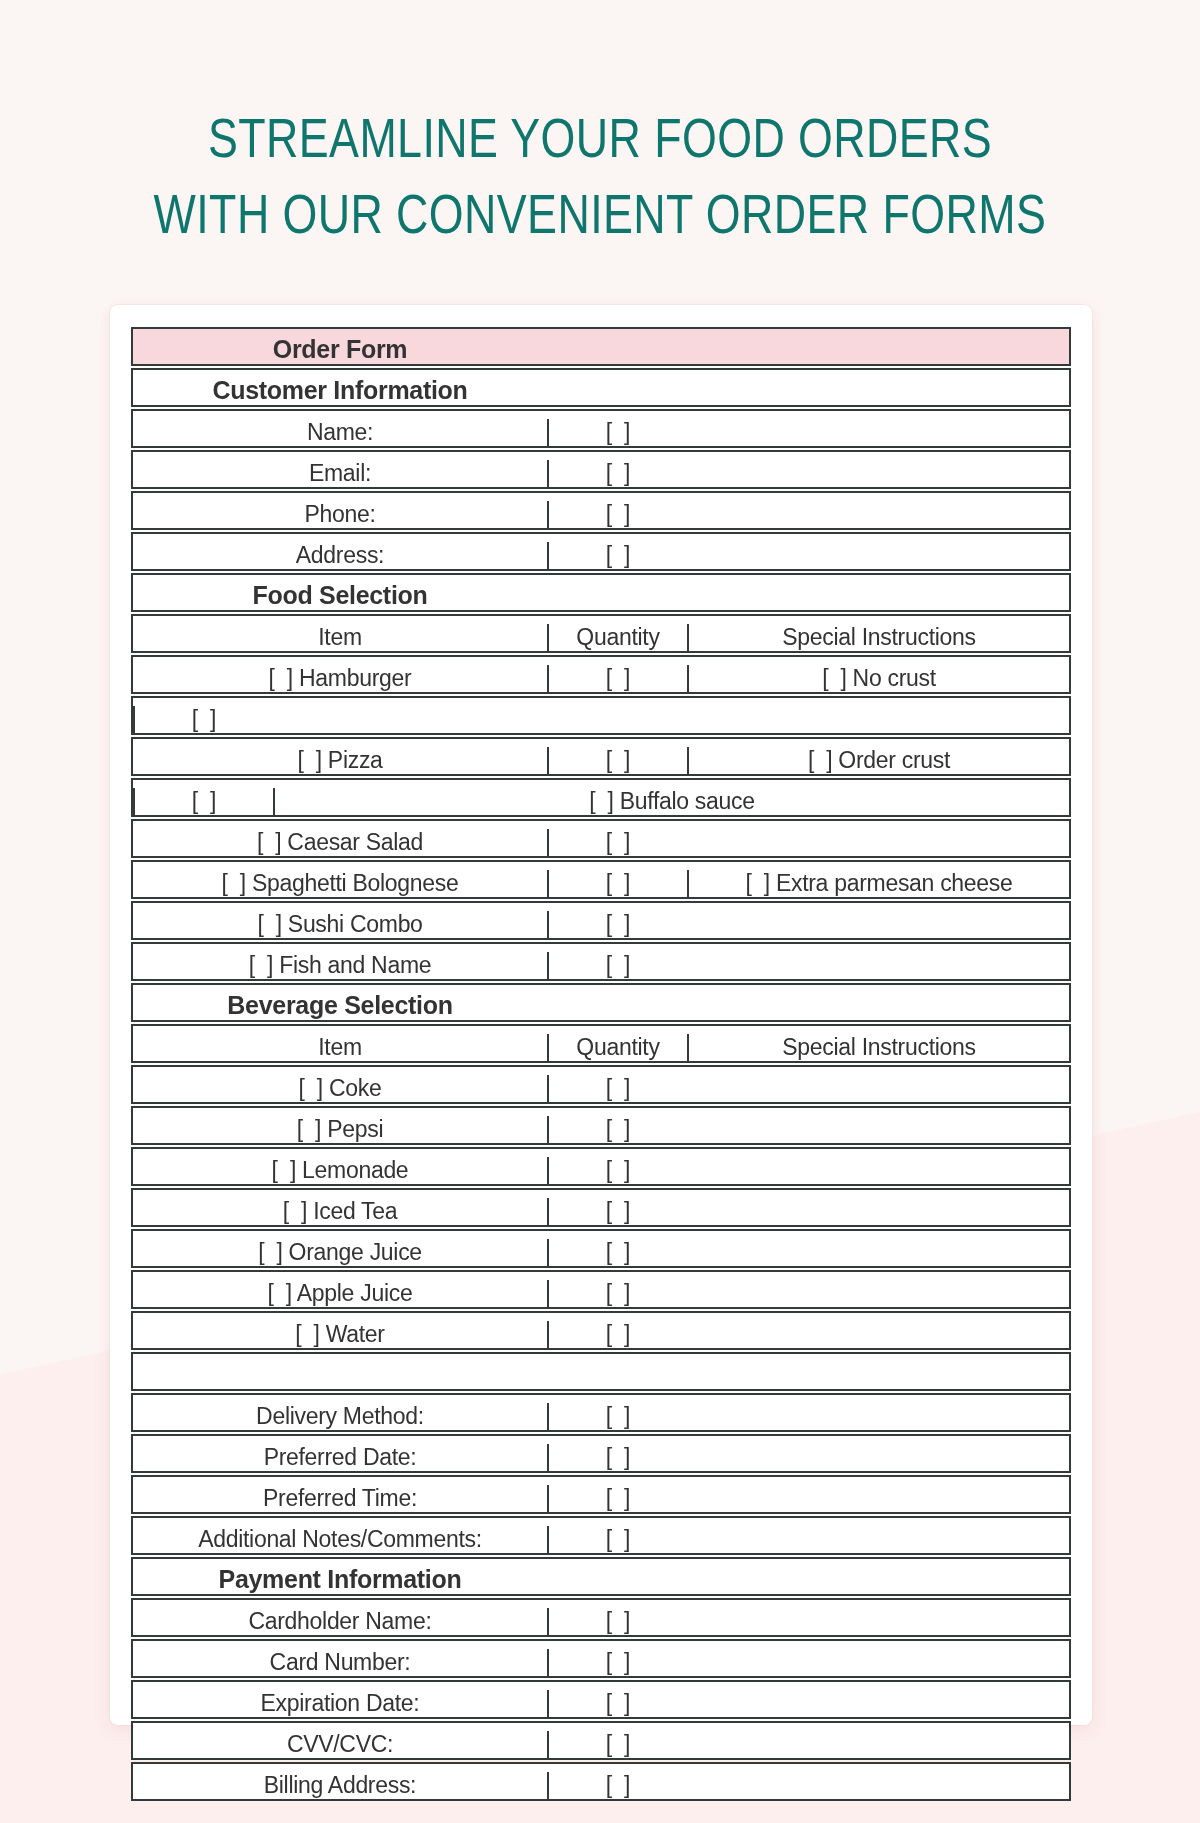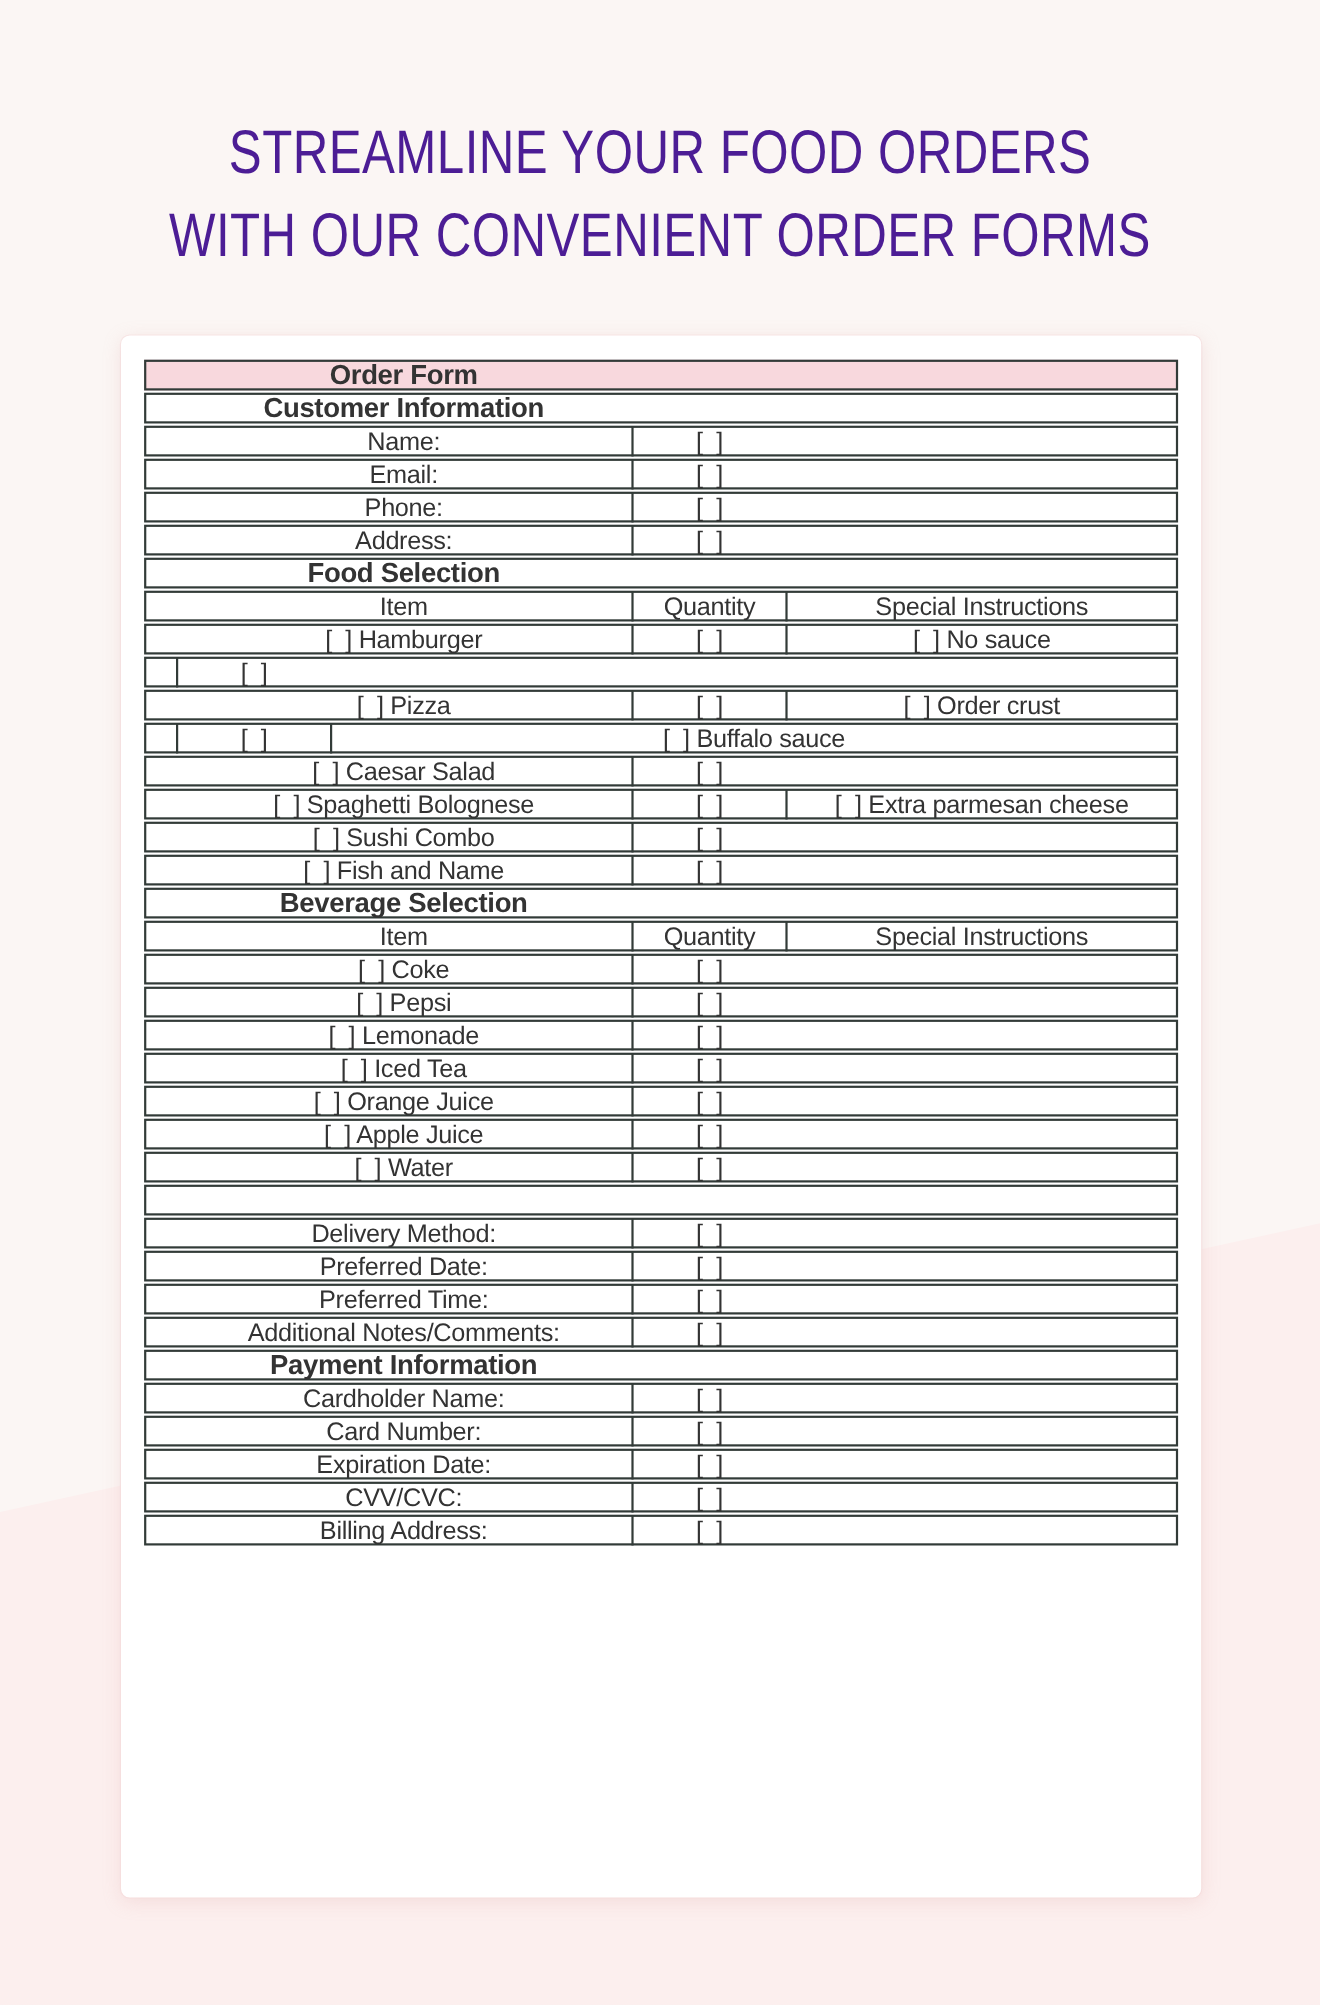--- a/index.html
+++ b/index.html
@@ -8,33 +8,33 @@
     background:#fbf6f4;
     font-family:"Liberation Sans",sans-serif;
   }
   .bg-accent{
     position:absolute;left:0;top:0;width:1200px;height:1823px;
     background:#fcefee;
     clip-path:polygon(0 75.4%,100% 61%,100% 100%,0 100%);
   }
   .title-wrap{
     position:absolute;left:0;right:0;top:100px;
-    text-align:center;color:#4c1d95;font-size:56px;line-height:76px;
+    text-align:center;color:#0f766e;font-size:56px;line-height:76px;
     font-weight:400;letter-spacing:0.5px;
   }
   .title-line{display:inline-block;transform:scaleX(0.8);transform-origin:50% 50%;white-space:pre;}
   .card{
     position:absolute;left:110px;top:305px;width:982px;height:1420px;
     background:#ffffff;border-radius:8px;
     box-shadow:0 4px 16px rgba(222,168,168,0.25), 0 0 0 1px rgba(248,225,225,0.6);
   }
   .otable{position:absolute;left:21px;top:22px;width:940px;}
   .trow{
-    display:flex;align-items:center;height:28px;margin-bottom:2px;
-    border:2.5px solid #323b38;background:#ffffff;box-sizing:border-box;padding-left:27px;
+    display:flex;align-items:flex-end;height:39px;margin-bottom:2px;
+    border:2.5px solid #323b38;background:#ffffff;box-sizing:border-box;
   }
   .cell{
     display:flex;align-items:center;justify-content:center;
     white-space:pre;font-size:23px;color:#333333;letter-spacing:-0.3px;
     box-sizing:border-box;overflow:hidden;
   }
   .c1{width:414px;}
   .c2{width:140px;border-left:2.5px solid #323b38;}
   .c3{flex:1;border-left:2.5px solid #323b38;}
   .t-title{background:#f8d8dd;}
@@ -98,21 +98,21 @@
 
     <div class="trow t-colhead">
       <div class="cell c1">Item</div>
       <div class="cell c2">Quantity</div>
       <div class="cell c3">Special Instructions</div>
     </div>
 
     <div class="trow t-item">
       <div class="cell c1">[  ] Hamburger</div>
       <div class="cell c2">[  ]</div>
-      <div class="cell c3">[  ] No sauce</div>
+      <div class="cell c3">[  ] No crust</div>
     </div>
 
     <div class="trow t-item">
       <div class="cell c2">[  ]</div>
       <div class="cell c3"></div>
     </div>
 
     <div class="trow t-item">
       <div class="cell c1">[  ] Pizza</div>
       <div class="cell c2">[  ]</div>

